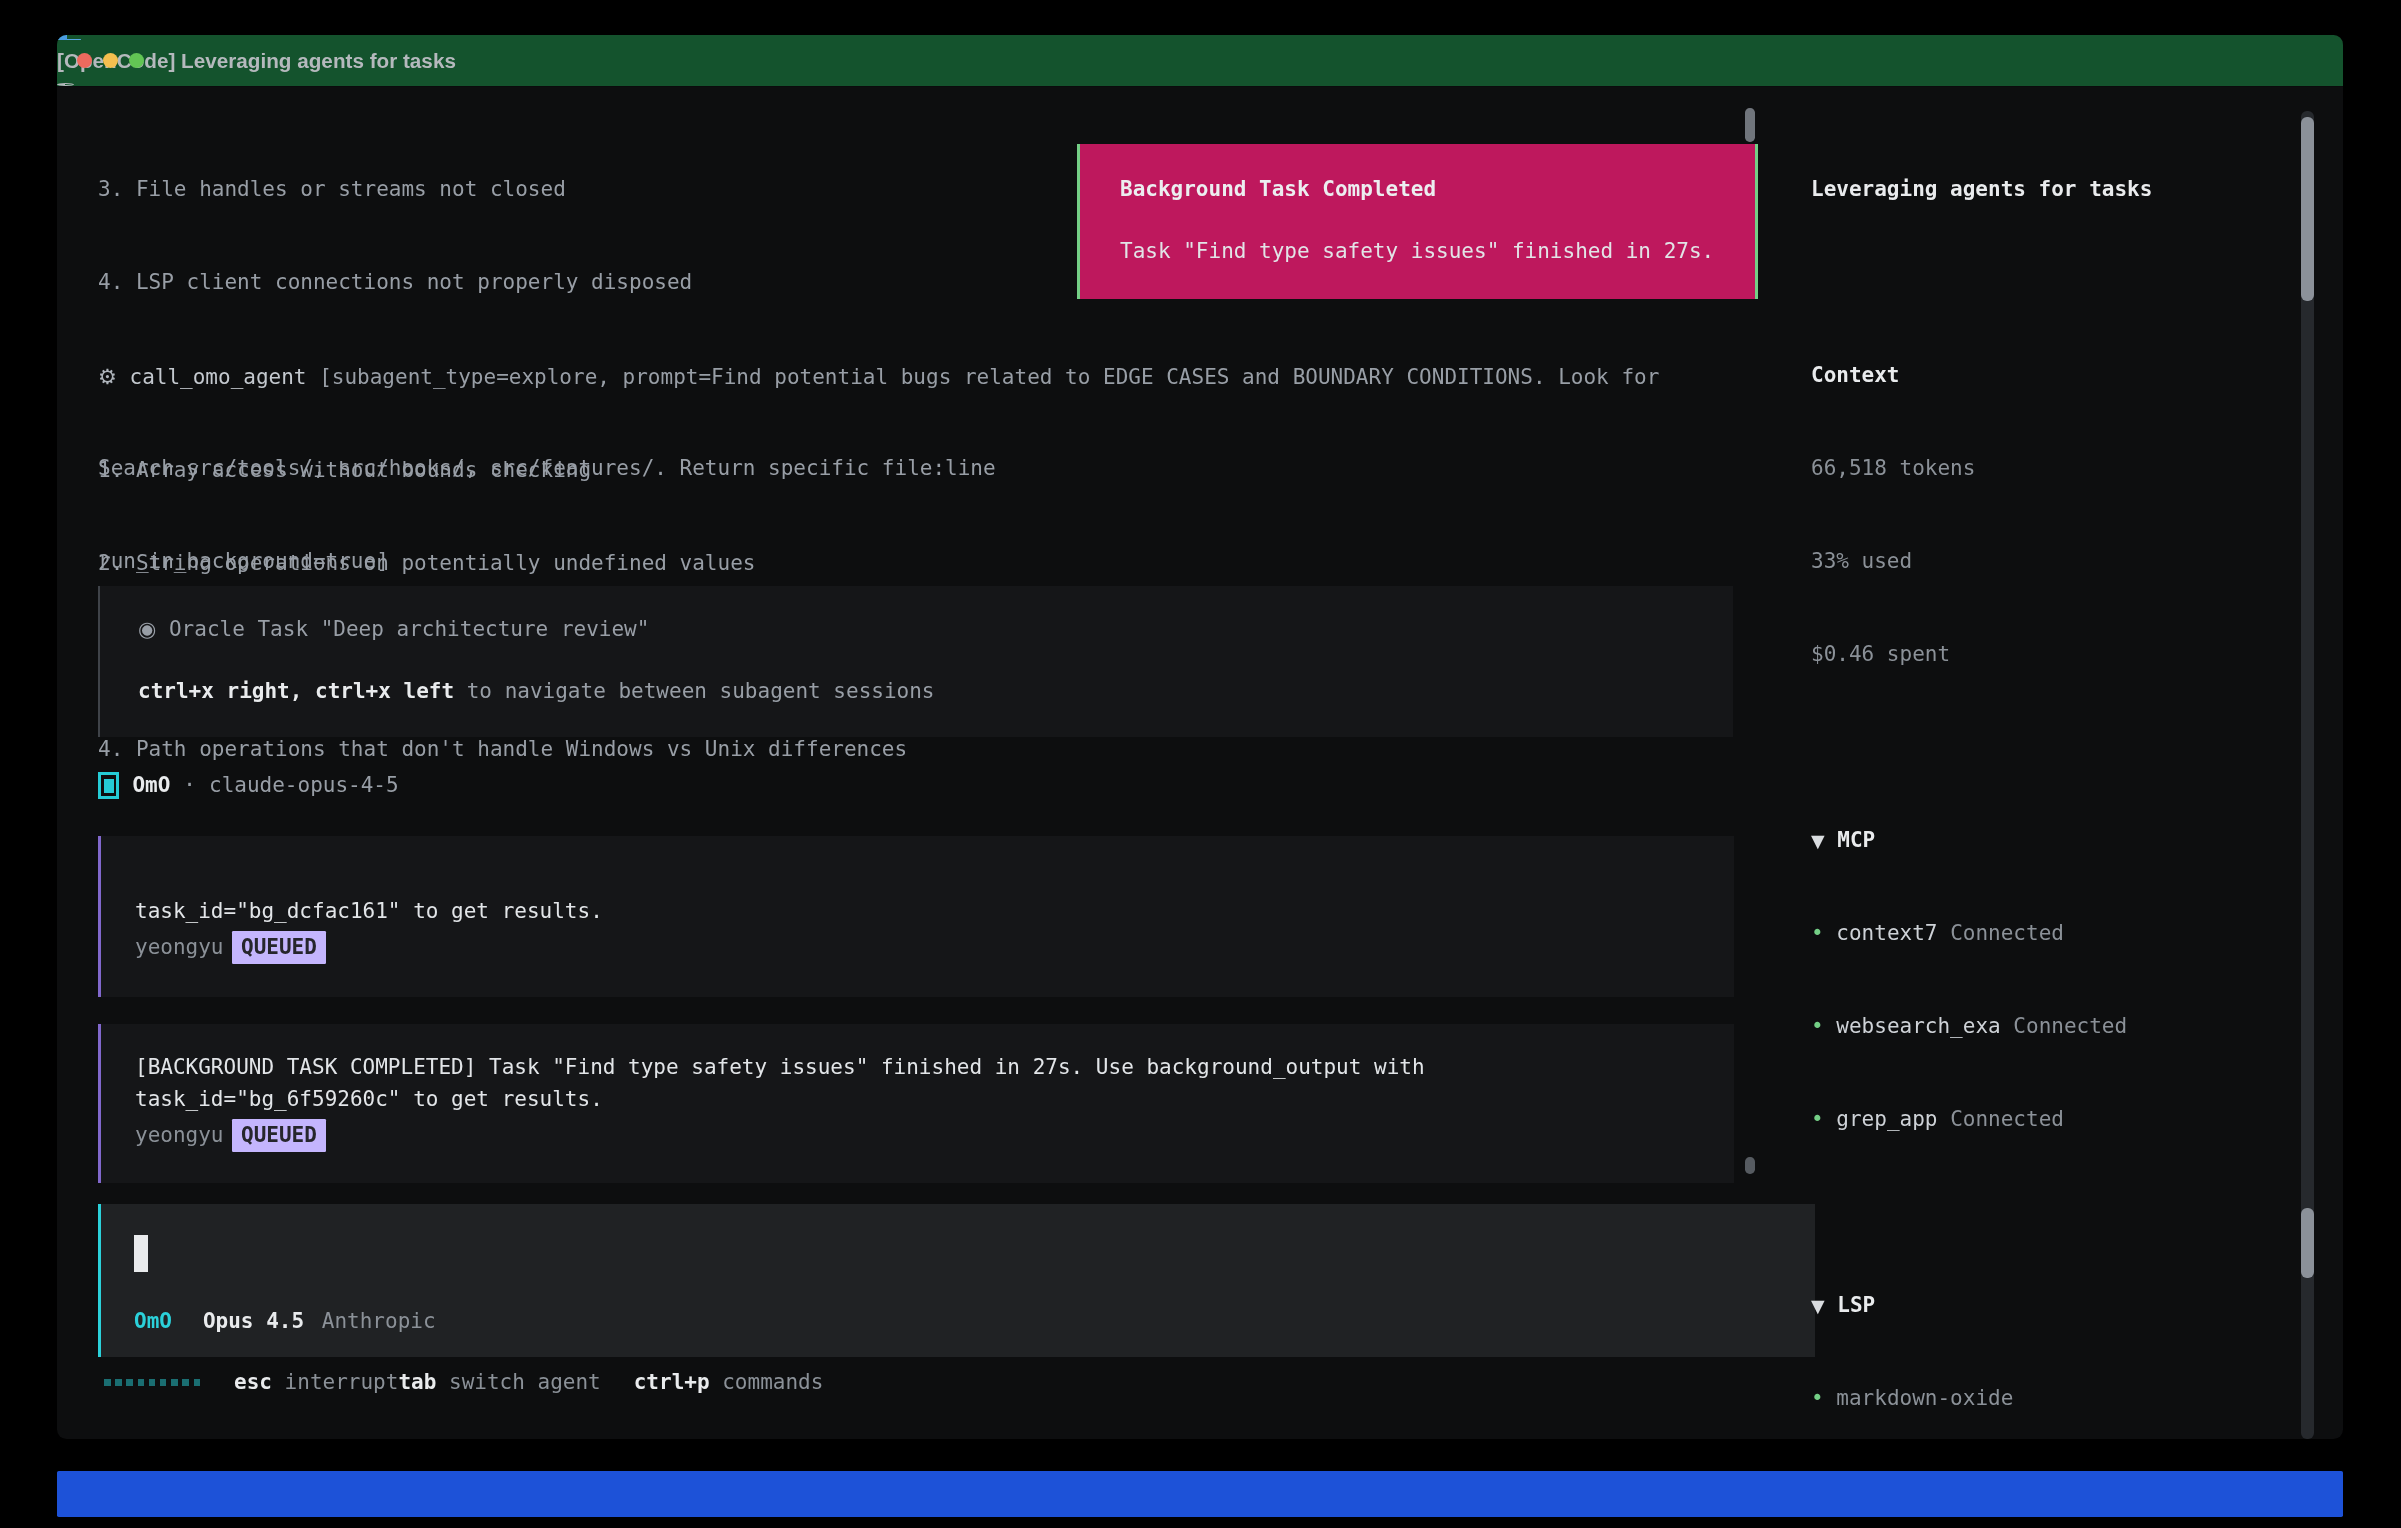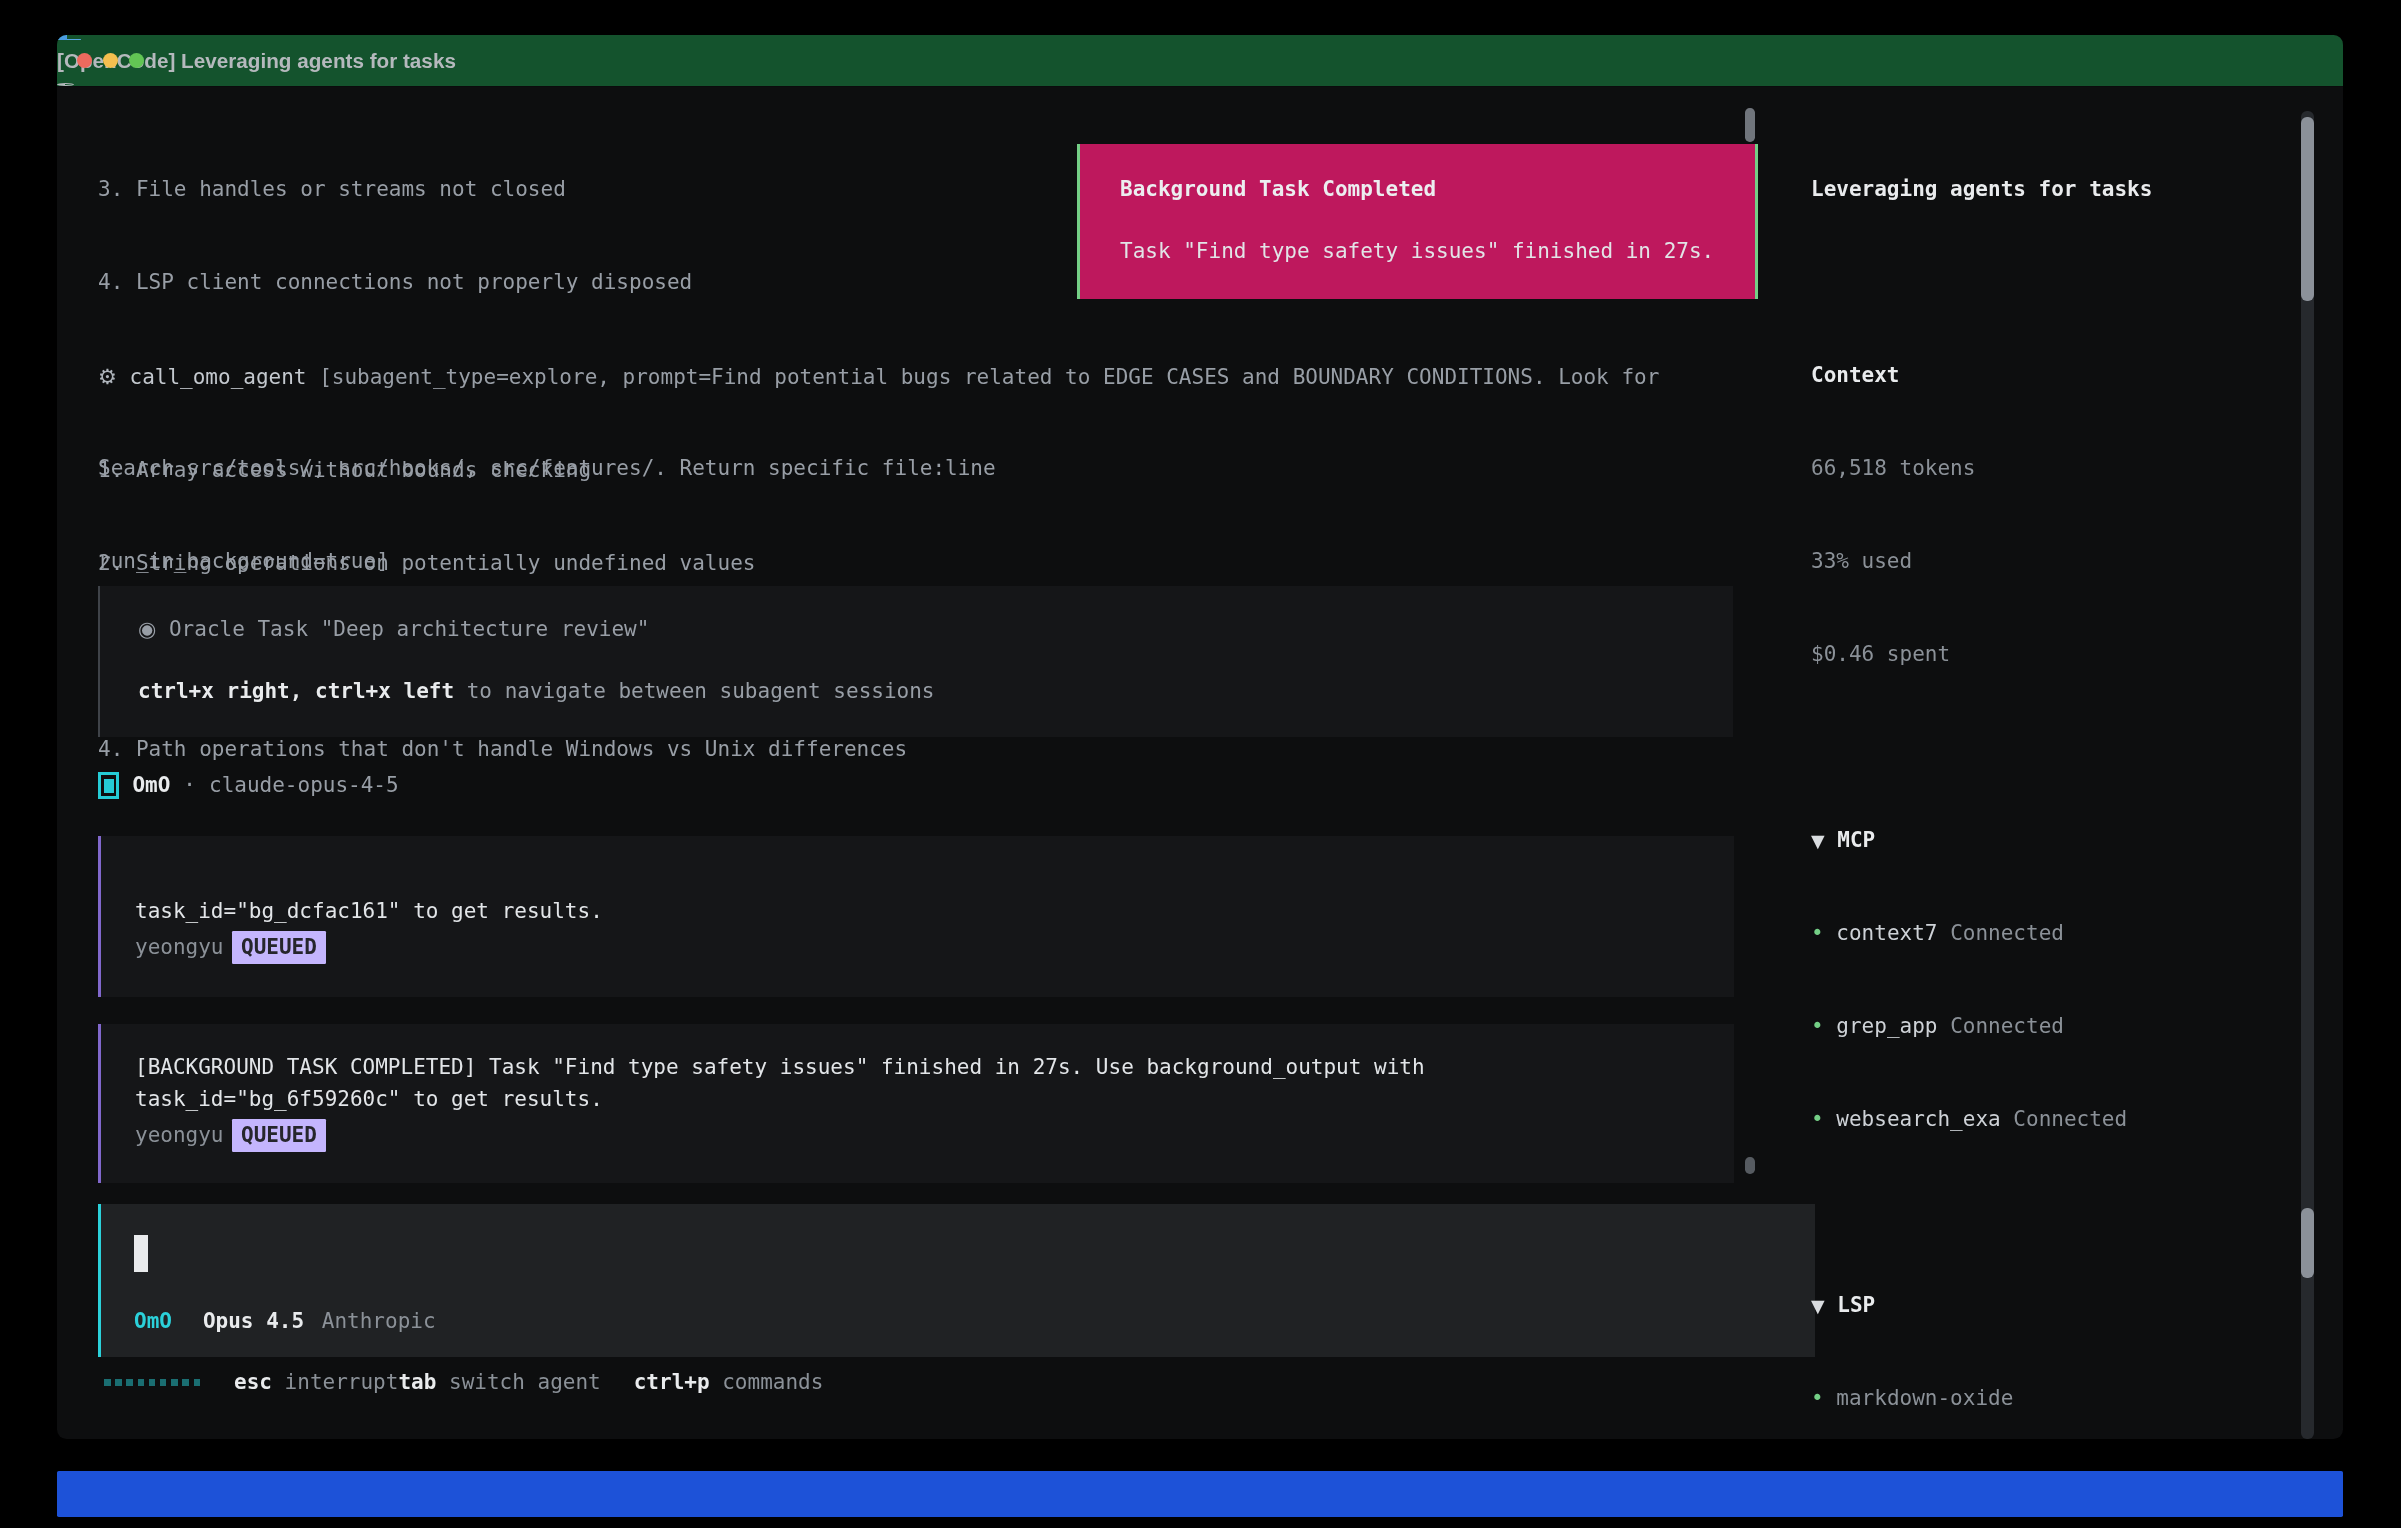--- a/index.html
+++ b/index.html
@@ -182,22 +182,22 @@
       <div class="sidebar">
         <div class="line bright b">Leveraging agents for tasks</div>
         <div class="line"></div>
         <div class="line bright b">Context</div>
         <div class="line soft">66,518 tokens</div>
         <div class="line soft">33% used</div>
         <div class="line soft">$0.46 spent</div>
         <div class="line"></div>
         <div class="line"><span class="tri">▼</span><span> </span><span class="bright b">MCP</span></div>
         <div class="line"><span class="green">•</span><span> </span><span class="mcp-name">context7</span><span> </span><span class="soft">Connected</span></div>
+        <div class="line"><span class="green">•</span><span> </span><span class="mcp-name">websearch_exa</span><span> </span><span class="soft">Connected</span></div>
         <div class="line"><span class="green">•</span><span> </span><span class="mcp-name">grep_app</span><span> </span><span class="soft">Connected</span></div>
-        <div class="line"><span class="green">•</span><span> </span><span class="mcp-name">websearch_exa</span><span> </span><span class="soft">Connected</span></div>
         <div class="line"></div>
         <div class="line"><span class="tri">▼</span><span> </span><span class="bright b">LSP</span></div>
         <div class="line"><span class="green">•</span><span> </span><span class="soft">markdown-oxide</span></div>
         
         
         
         
 
         
         

